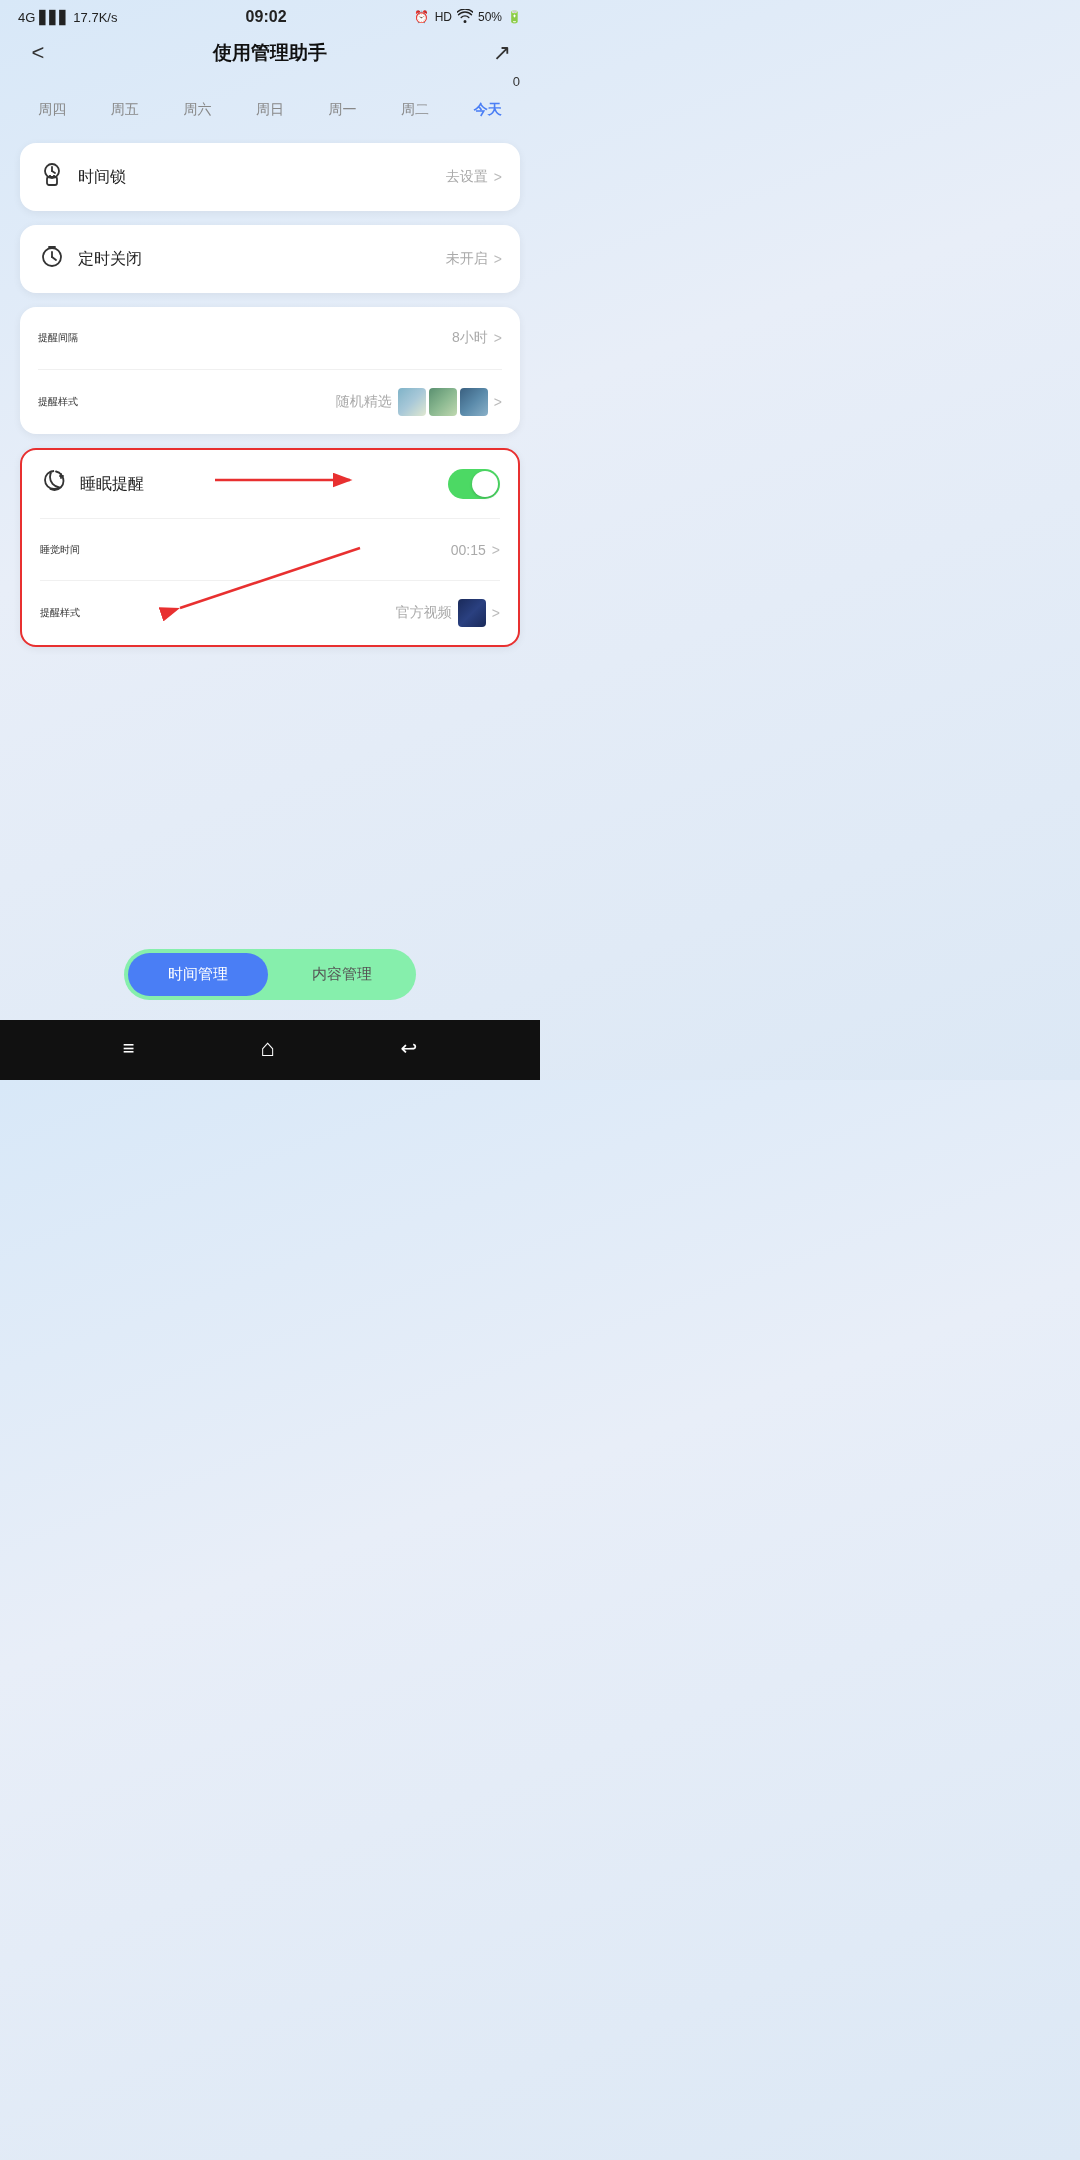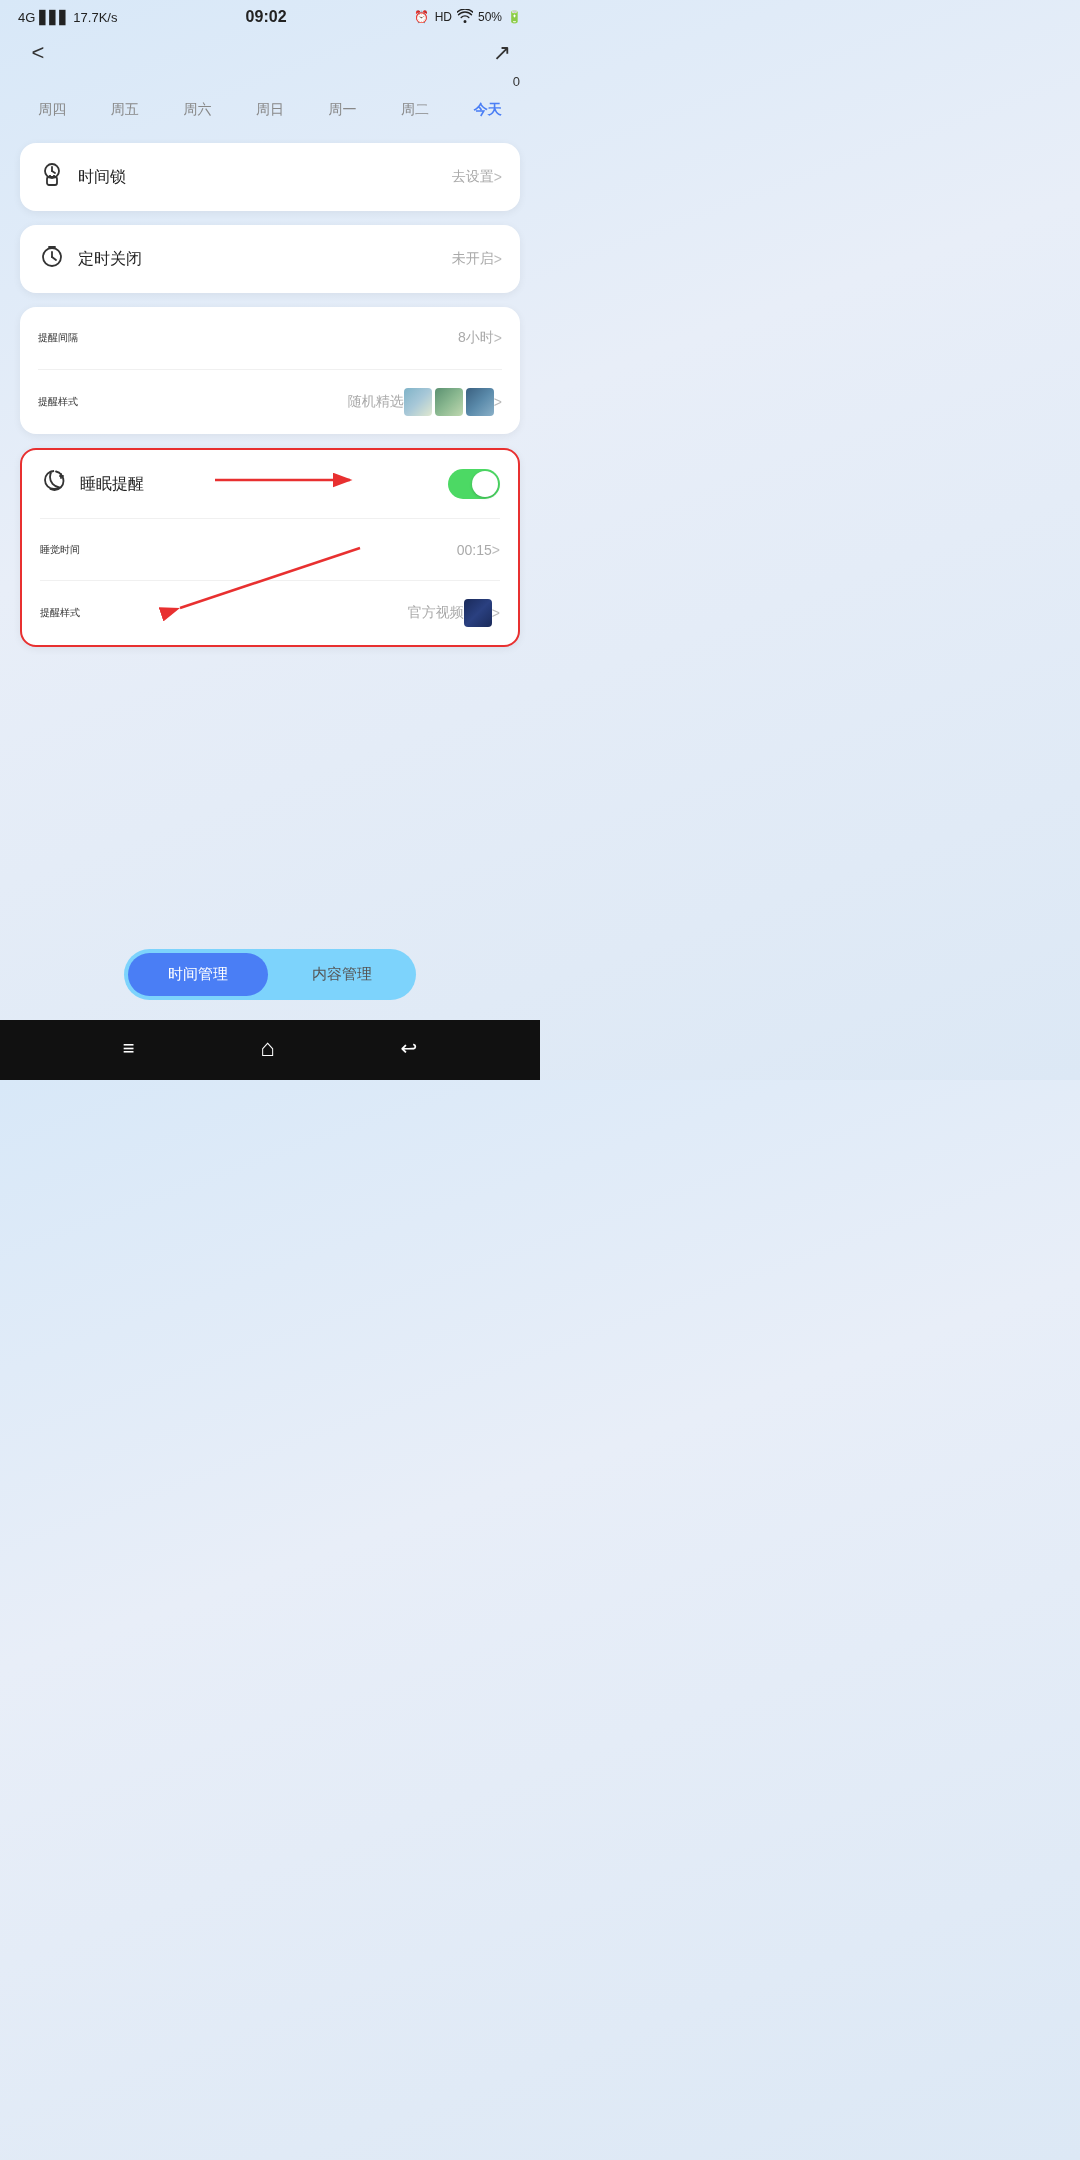--- a/index.html
+++ b/index.html
@@ -119,20 +119,21 @@
       font-weight: 500;
     }
     .row-label-small {
       font-size: 10px;
       color: #333;
     }
 
     .row-right {
       display: flex;
       align-items: center;
+      gap: 6px;
       color: #aaa;
       font-size: 14px;
     }
     .row-right-text {
       color: #aaa;
       font-size: 14px;
     }
     .row-chevron {
       color: #bbb;
       font-size: 14px;
@@ -193,21 +194,21 @@
 
     
     .bottom-tabs {
       display: flex;
       justify-content: center;
       padding: 16px 20px 20px;
       gap: 0;
     }
     .bottom-tabs-inner {
       display: flex;
-      background: #7dd3fc;
+      background: #86efac;
       border-radius: 28px;
       padding: 4px;
       gap: 4px;
       justify-content: space-between;
     }
     .tab-btn {
       padding: 12px 40px;
       border-radius: 24px;
       font-size: 15px;
       font-weight: 500;
@@ -264,20 +265,21 @@
         <path d="M0 3.2A11.8 11.8 0 0116 3.2" stroke="#222" stroke-width="1.4" fill="none" stroke-linecap="round"></path>
       </svg>
     </span>
     <span>50%</span>
     <span>🔋</span>
   </div>
 </div>
 
 <div class="header">
   <div class="header-back">&lt;</div>
+  <div class="header-title">使用管理助手</div>
   <div class="header-share">↗</div>
 </div>
 <div class="header-count">0</div>
 
 <div class="day-tabs">
   <span class="day-tab">周四</span>
   <span class="day-tab">周五</span>
   <span class="day-tab">周六</span>
   <span class="day-tab">周日</span>
   <span class="day-tab">周一</span>

